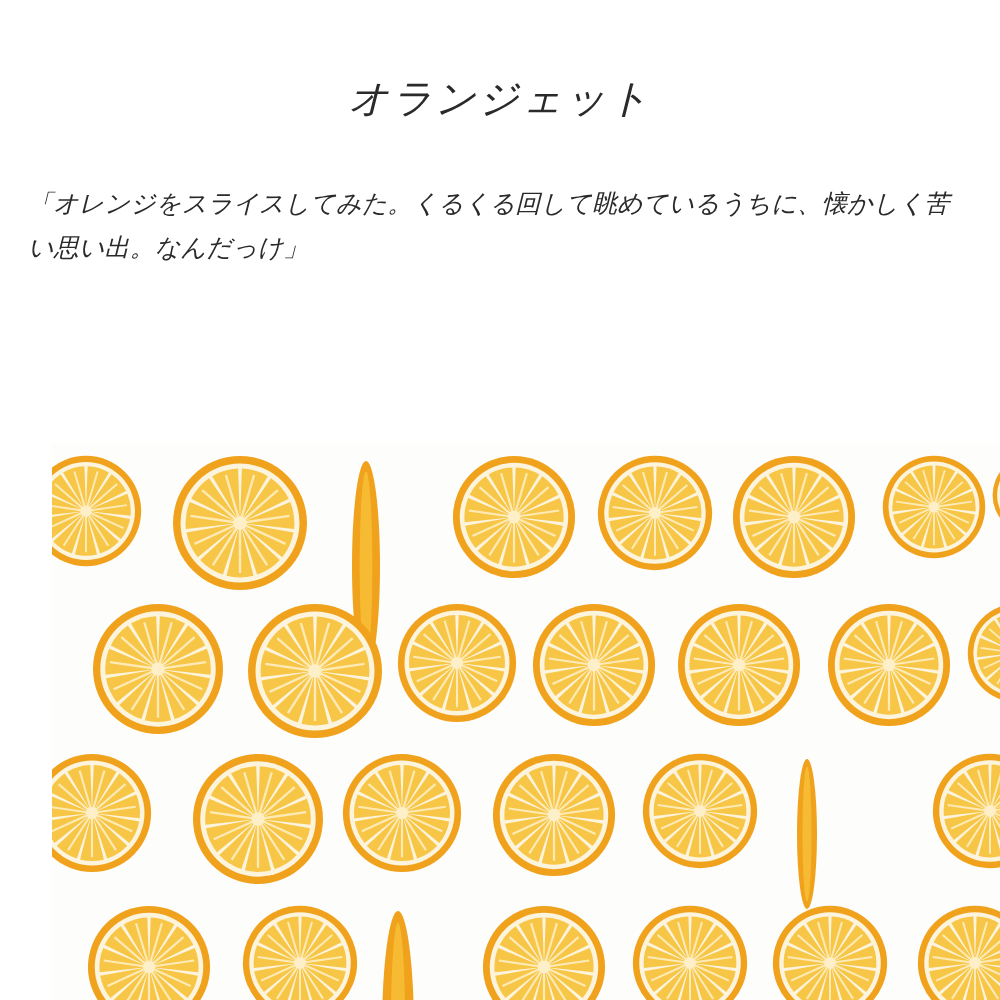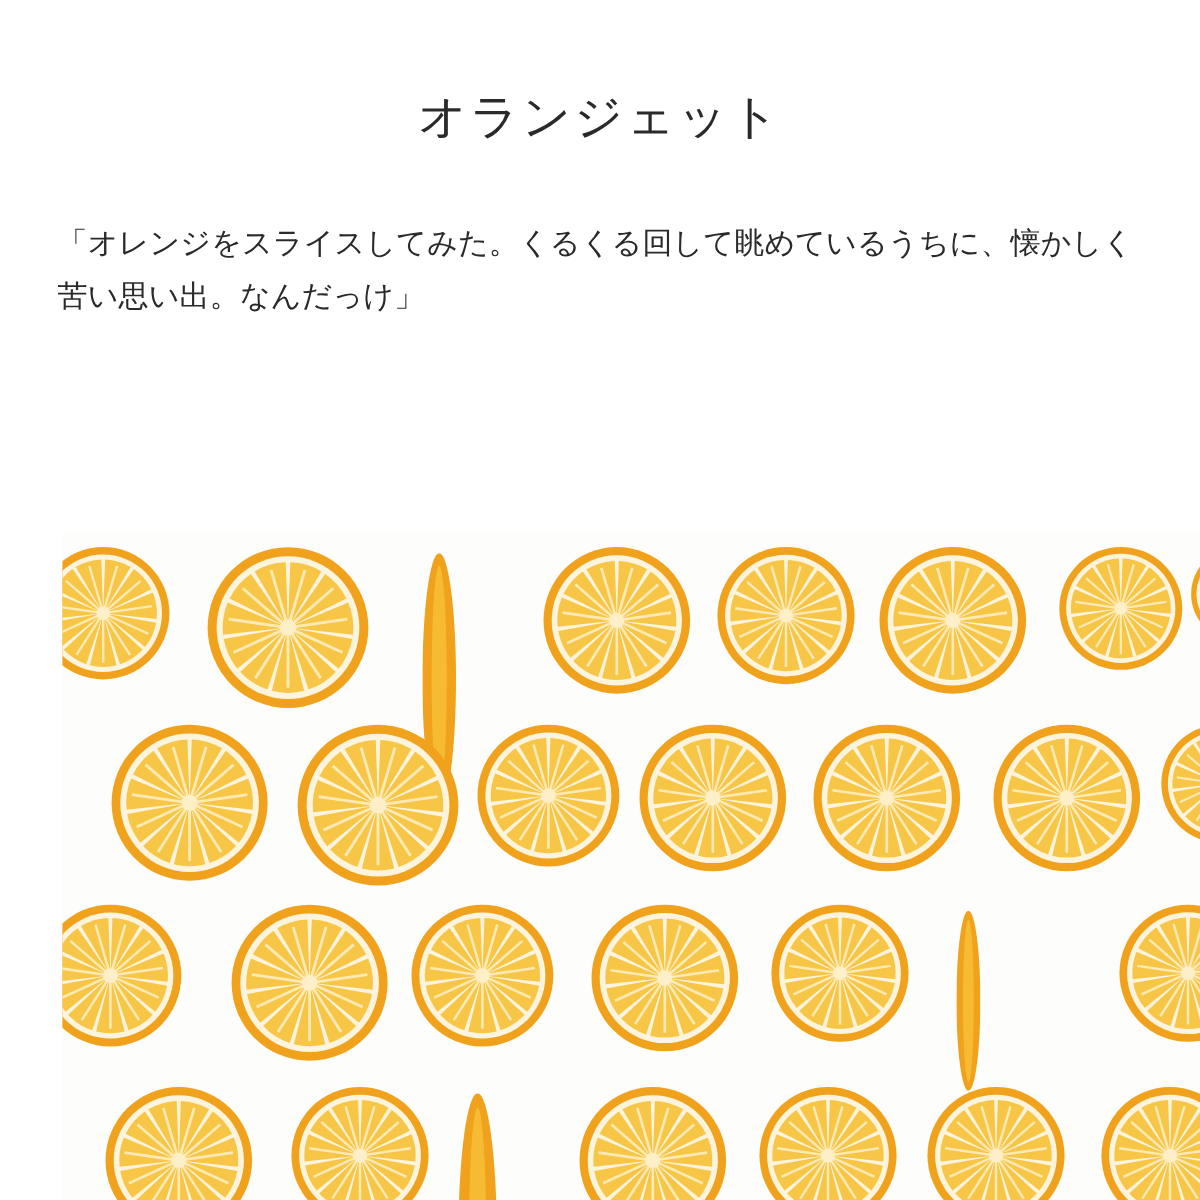--- a/index.html
+++ b/index.html
@@ -13,33 +13,34 @@
     overflow: hidden;
     font-family: "Liberation Sans", "DejaVu Sans", sans-serif;
     color: #231f20;
     position: relative;
   }
   .page {
     width: 1000px;
     height: 864px;
     position: relative;
     box-sizing: border-box;
+    font-style: italic;
   }
   .title {
     text-align: center;
     font-size: 40px;
     font-weight: 400;
     letter-spacing: 0.06em;
     color: #2a2a2a;
     margin: 0;
     padding-top: 72px;
     line-height: 1.3;
   }
   .body-block {
-    padding: 0 48px;
+    padding: 0 28px;
     box-sizing: border-box;
   }
   .quote {
     margin: 58px 0 0 0;
     font-size: 25px;
     line-height: 1.75;
     letter-spacing: 0.005em;
     color: #2a2a2a;
     font-weight: 400;
   }

